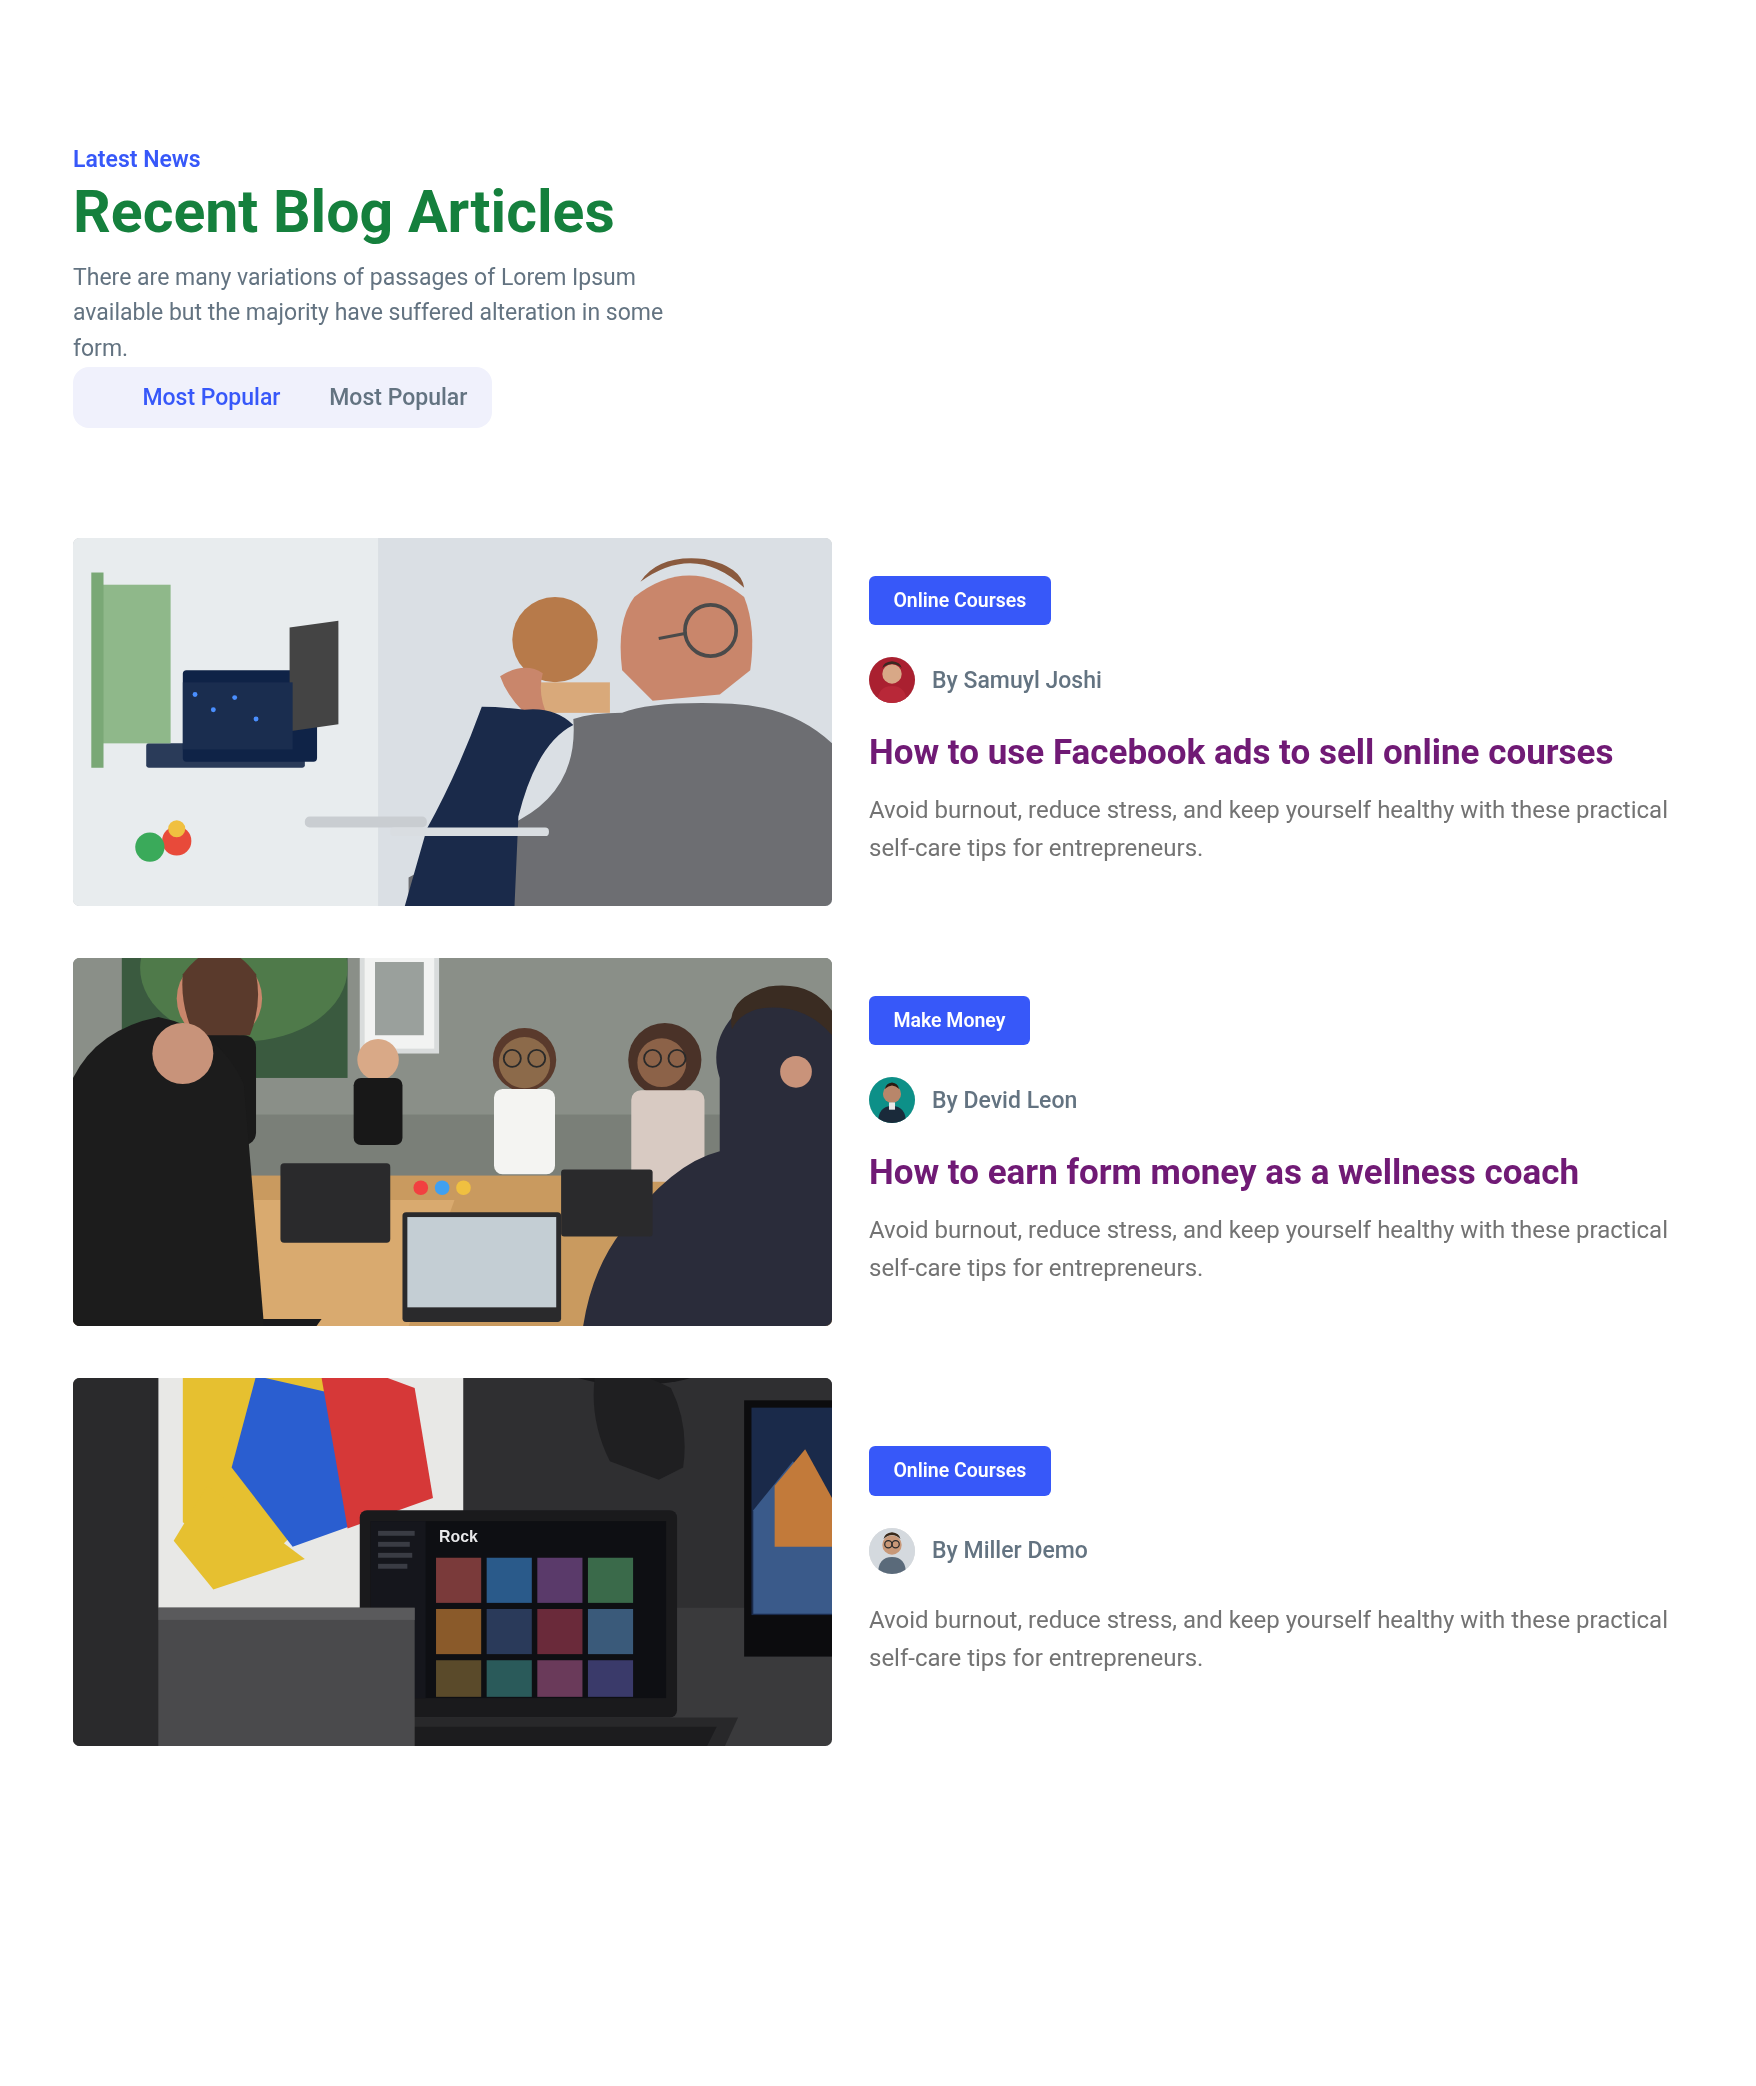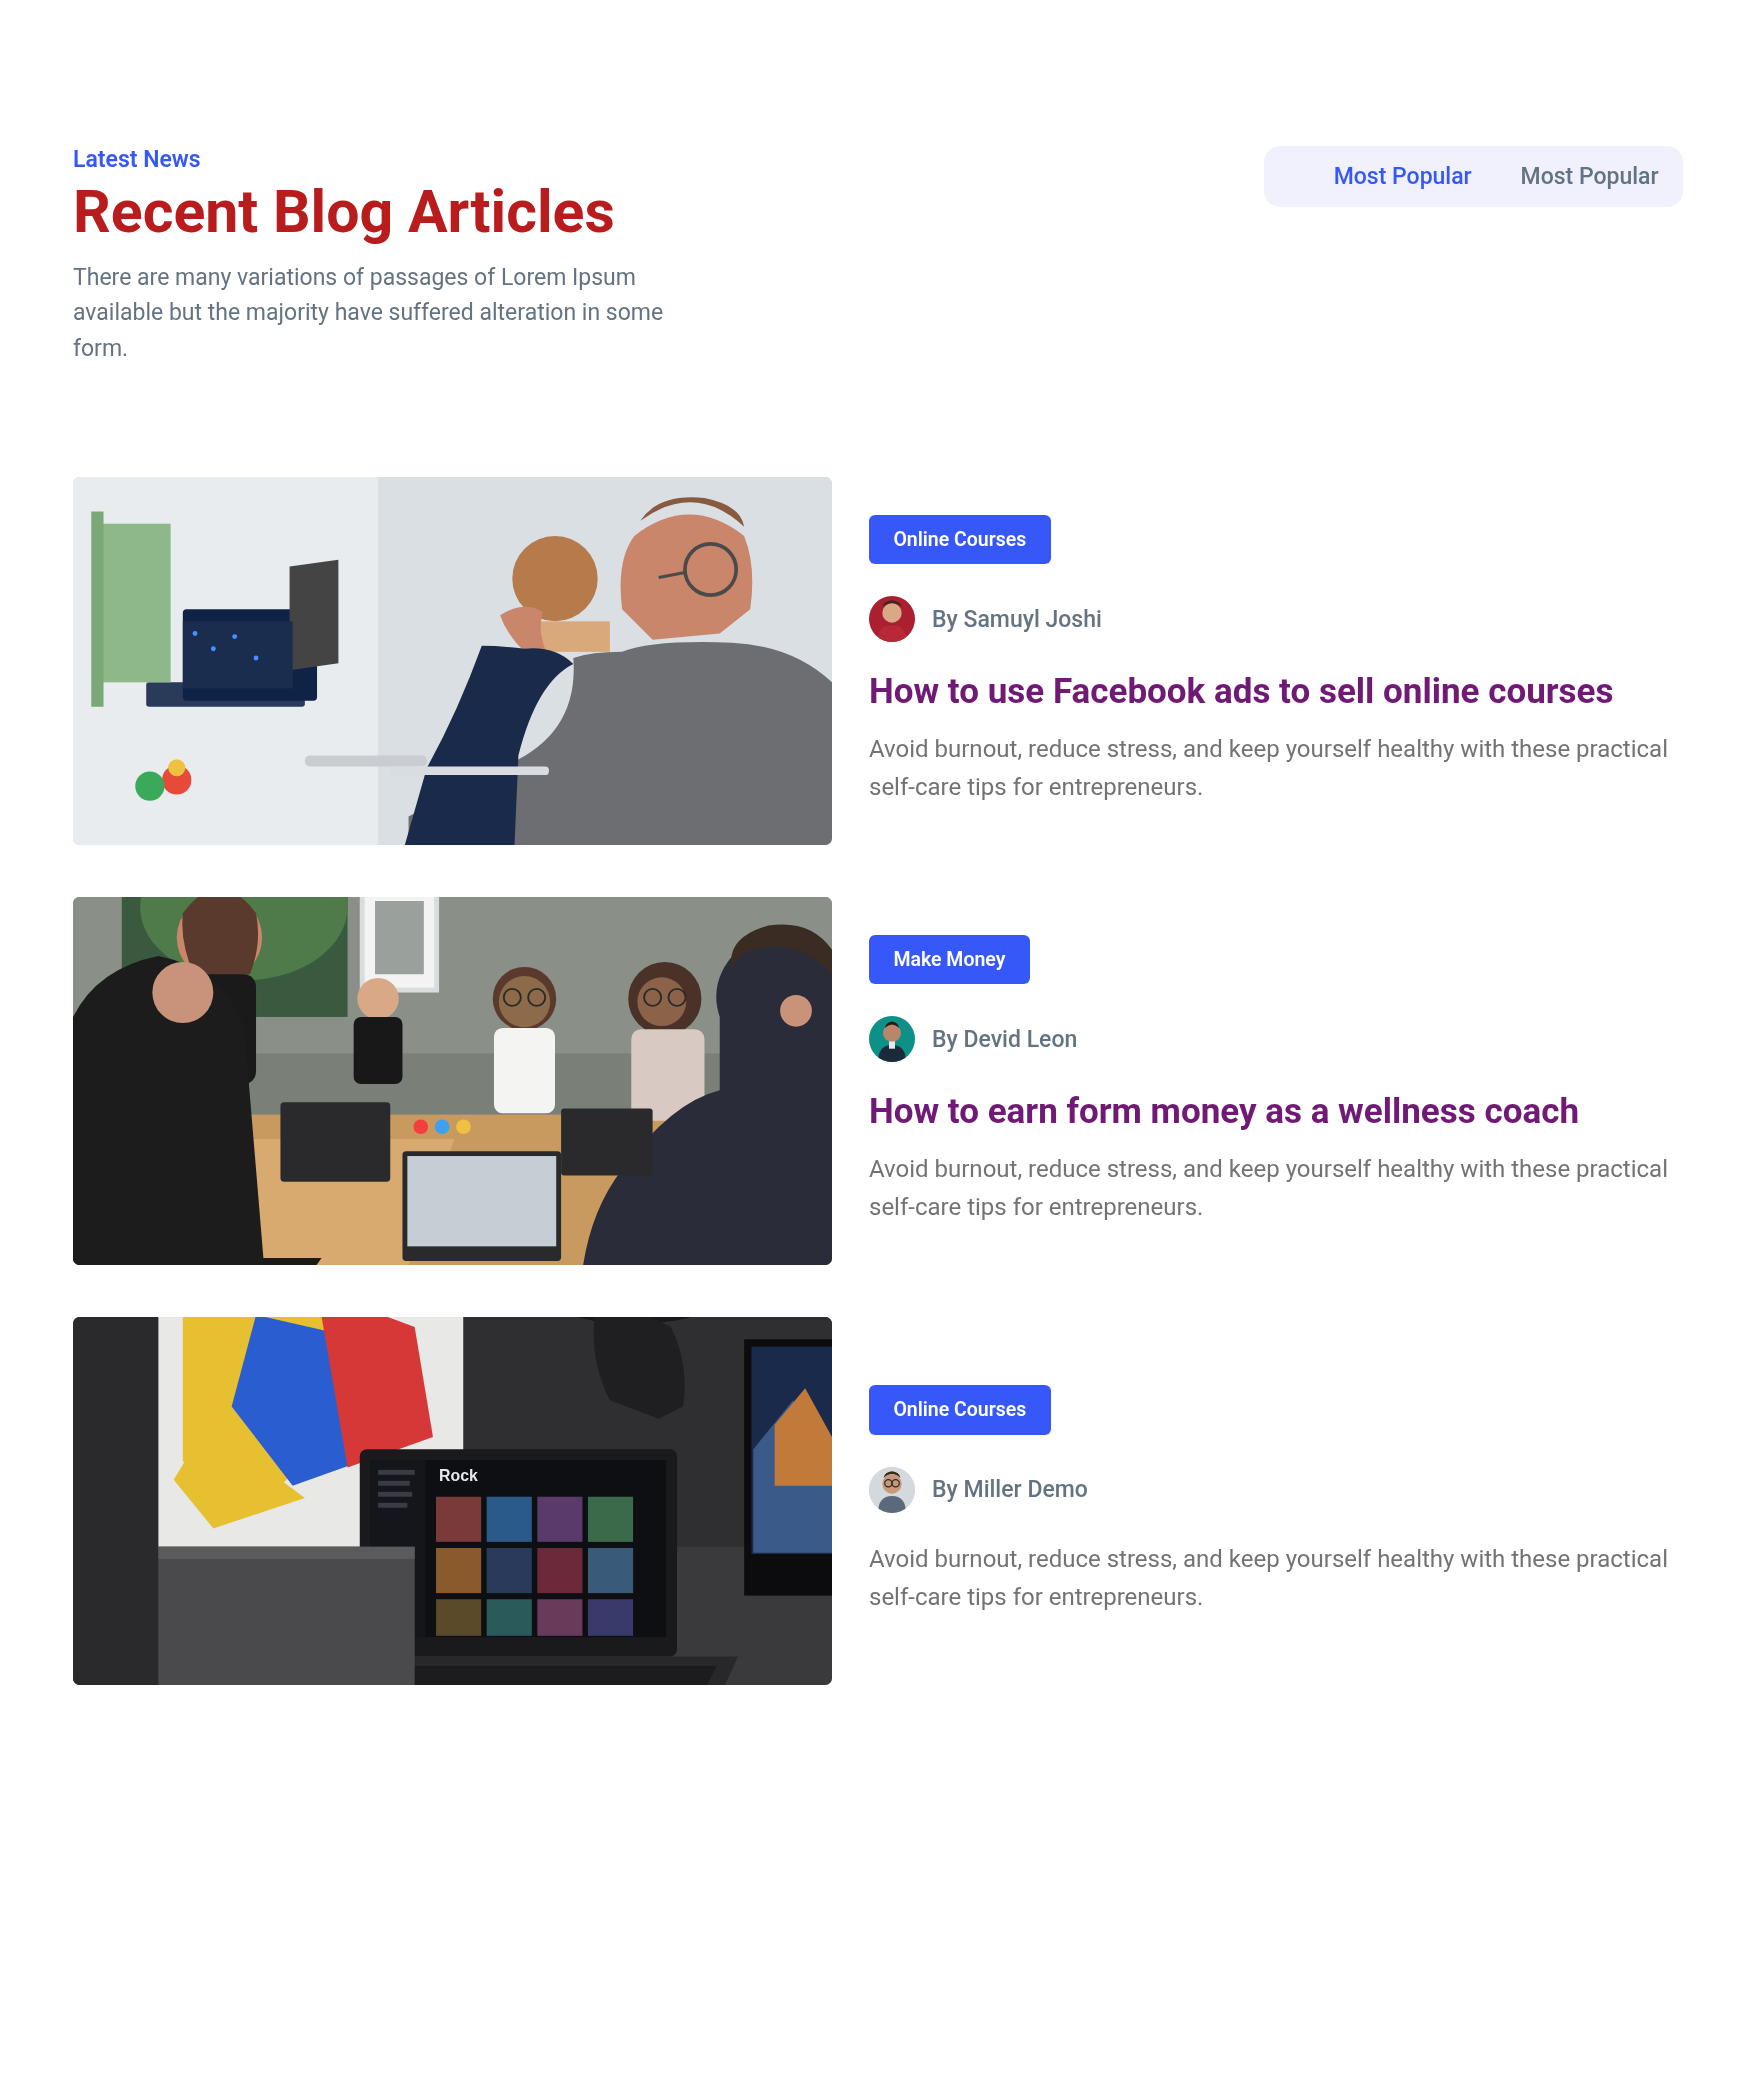--- a/index.html
+++ b/index.html
@@ -12,32 +12,33 @@
       background: #ffffff;
       color: #111928;
       padding: 146px 73px 110px 73px;
       width: 1756px;
     }
     .header {
       display: flex;
       justify-content: space-between;
       align-items: flex-start;
       margin-bottom: 110px;
+      flex-direction: column;
     }
     .header-left {
       max-width: 598px;
     }
     .overline {
       color: #3758F9;
       font-weight: 600;
       font-size: 23px;
       margin-bottom: 7.3px;
     }
     .title {
-      color: #b91c1c;
+      color: #15803d;
       font-weight: 700;
       font-size: 59px;
       line-height: 1.1;
       margin-bottom: 14.6px;
     }
     .subtitle {
       color: #637381;
       font-size: 23px;
       line-height: 1.55;
     }

